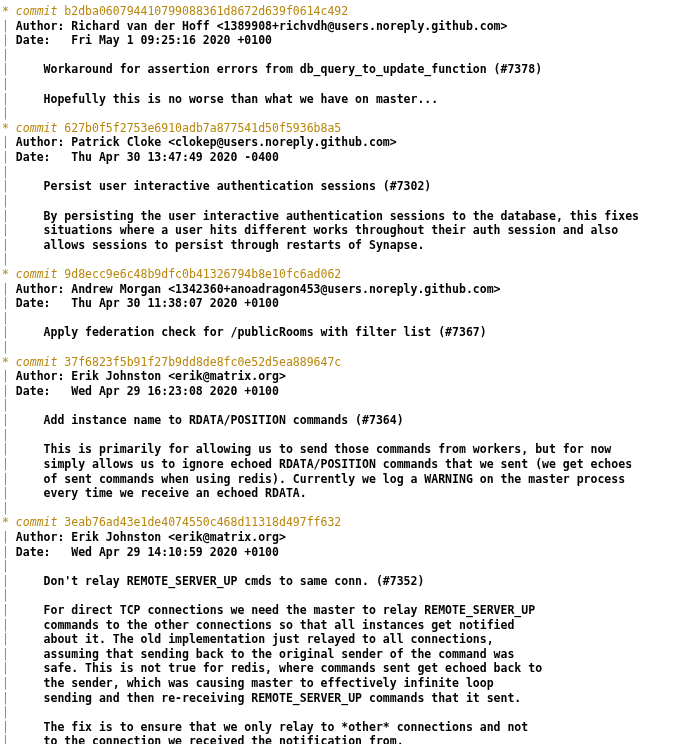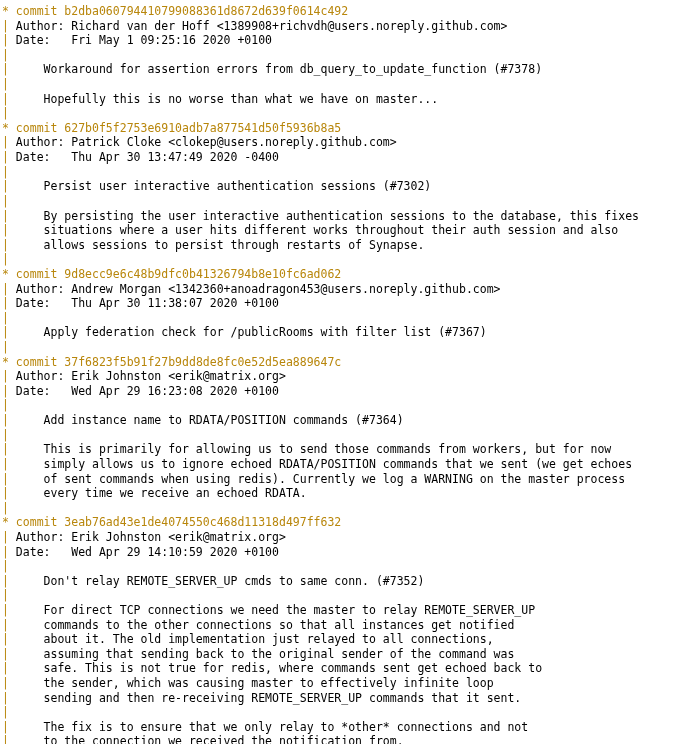--- a/index.html
+++ b/index.html
@@ -25,24 +25,26 @@
     height: 14.62px;
   }
   .star {
     color: #b8860b;
   }
   .pipe {
     color: #b8860b;
   }
   .commit-kw {
     color: #b8860b;
+    font-style: italic;
   }
   .commit-hash {
     color: #b8860b;
   }
   .txt {
     color: #000000;
+    font-weight: bold;
   }
 </style>
 </head>
 <body>
 
 <div id="log"><div class="line"><span class="star">* </span><span class="commit-kw">commit </span><span class="commit-hash">b2dba060794410799088361d8672d639f0614c492</span></div><div class="line"><span class="pipe">| </span><span class="txt">Author: Richard van der Hoff &lt;1389908+richvdh@users.noreply.github.com&gt;</span></div><div class="line"><span class="pipe">| </span><span class="txt">Date:   Fri May 1 09:25:16 2020 +0100</span></div><div class="line"><span class="pipe">|</span></div><div class="line"><span class="pipe">|</span><span class="txt">     Workaround for assertion errors from db_query_to_update_function (#7378)</span></div><div class="line"><span class="pipe">|</span><span class="txt"></span></div><div class="line"><span class="pipe">|</span><span class="txt">     Hopefully this is no worse than what we have on master...</span></div><div class="line"><span class="pipe">|</span></div><div class="line"><span class="star">* </span><span class="commit-kw">commit </span><span class="commit-hash">627b0f5f2753e6910adb7a877541d50f5936b8a5</span></div><div class="line"><span class="pipe">| </span><span class="txt">Author: Patrick Cloke &lt;clokep@users.noreply.github.com&gt;</span></div><div class="line"><span class="pipe">| </span><span class="txt">Date:   Thu Apr 30 13:47:49 2020 -0400</span></div><div class="line"><span class="pipe">|</span></div><div class="line"><span class="pipe">|</span><span class="txt">     Persist user interactive authentication sessions (#7302)</span></div><div class="line"><span class="pipe">|</span><span class="txt"></span></div><div class="line"><span class="pipe">|</span><span class="txt">     By persisting the user interactive authentication sessions to the database, this fixes</span></div><div class="line"><span class="pipe">|</span><span class="txt">     situations where a user hits different works throughout their auth session and also</span></div><div class="line"><span class="pipe">|</span><span class="txt">     allows sessions to persist through restarts of Synapse.</span></div><div class="line"><span class="pipe">|</span></div><div class="line"><span class="star">* </span><span class="commit-kw">commit </span><span class="commit-hash">9d8ecc9e6c48b9dfc0b41326794b8e10fc6ad062</span></div><div class="line"><span class="pipe">| </span><span class="txt">Author: Andrew Morgan &lt;1342360+anoadragon453@users.noreply.github.com&gt;</span></div><div class="line"><span class="pipe">| </span><span class="txt">Date:   Thu Apr 30 11:38:07 2020 +0100</span></div><div class="line"><span class="pipe">|</span></div><div class="line"><span class="pipe">|</span><span class="txt">     Apply federation check for /publicRooms with filter list (#7367)</span></div><div class="line"><span class="pipe">|</span></div><div class="line"><span class="star">* </span><span class="commit-kw">commit </span><span class="commit-hash">37f6823f5b91f27b9dd8de8fc0e52d5ea889647c</span></div><div class="line"><span class="pipe">| </span><span class="txt">Author: Erik Johnston &lt;erik@matrix.org&gt;</span></div><div class="line"><span class="pipe">| </span><span class="txt">Date:   Wed Apr 29 16:23:08 2020 +0100</span></div><div class="line"><span class="pipe">|</span></div><div class="line"><span class="pipe">|</span><span class="txt">     Add instance name to RDATA/POSITION commands (#7364)</span></div><div class="line"><span class="pipe">|</span><span class="txt"></span></div><div class="line"><span class="pipe">|</span><span class="txt">     This is primarily for allowing us to send those commands from workers, but for now</span></div><div class="line"><span class="pipe">|</span><span class="txt">     simply allows us to ignore echoed RDATA/POSITION commands that we sent (we get echoes</span></div><div class="line"><span class="pipe">|</span><span class="txt">     of sent commands when using redis). Currently we log a WARNING on the master process</span></div><div class="line"><span class="pipe">|</span><span class="txt">     every time we receive an echoed RDATA.</span></div><div class="line"><span class="pipe">|</span></div><div class="line"><span class="star">* </span><span class="commit-kw">commit </span><span class="commit-hash">3eab76ad43e1de4074550c468d11318d497ff632</span></div><div class="line"><span class="pipe">| </span><span class="txt">Author: Erik Johnston &lt;erik@matrix.org&gt;</span></div><div class="line"><span class="pipe">| </span><span class="txt">Date:   Wed Apr 29 14:10:59 2020 +0100</span></div><div class="line"><span class="pipe">|</span></div><div class="line"><span class="pipe">|</span><span class="txt">     Don't relay REMOTE_SERVER_UP cmds to same conn. (#7352)</span></div><div class="line"><span class="pipe">|</span><span class="txt"></span></div><div class="line"><span class="pipe">|</span><span class="txt">     For direct TCP connections we need the master to relay REMOTE_SERVER_UP</span></div><div class="line"><span class="pipe">|</span><span class="txt">     commands to the other connections so that all instances get notified</span></div><div class="line"><span class="pipe">|</span><span class="txt">     about it. The old implementation just relayed to all connections,</span></div><div class="line"><span class="pipe">|</span><span class="txt">     assuming that sending back to the original sender of the command was</span></div><div class="line"><span class="pipe">|</span><span class="txt">     safe. This is not true for redis, where commands sent get echoed back to</span></div><div class="line"><span class="pipe">|</span><span class="txt">     the sender, which was causing master to effectively infinite loop</span></div><div class="line"><span class="pipe">|</span><span class="txt">     sending and then re-receiving REMOTE_SERVER_UP commands that it sent.</span></div><div class="line"><span class="pipe">|</span><span class="txt"></span></div><div class="line"><span class="pipe">|</span><span class="txt">     The fix is to ensure that we only relay to *other* connections and not</span></div><div class="line"><span class="pipe">|</span><span class="txt">     to the connection we received the notification from.</span></div></div>
 
 </body></html>

